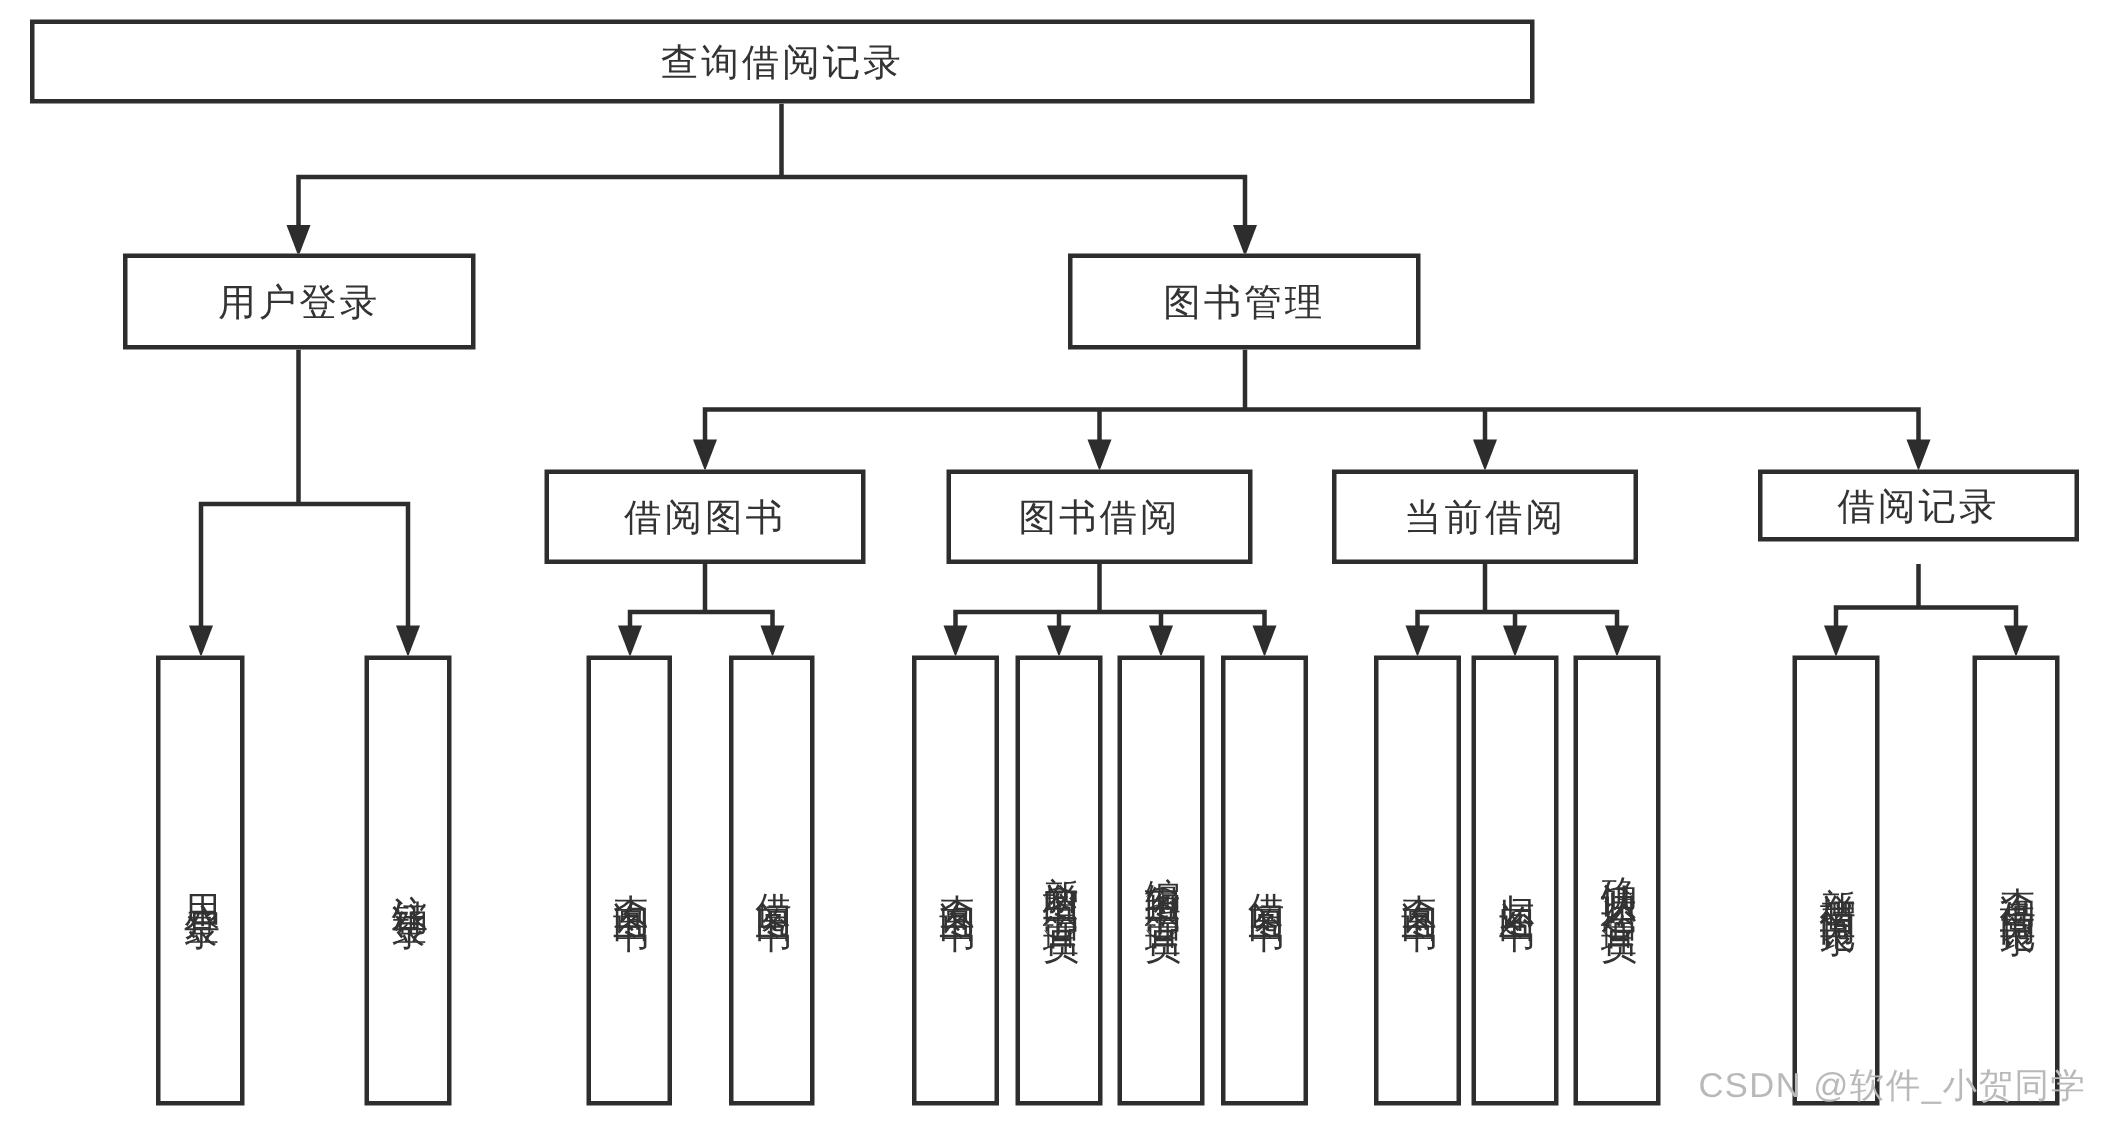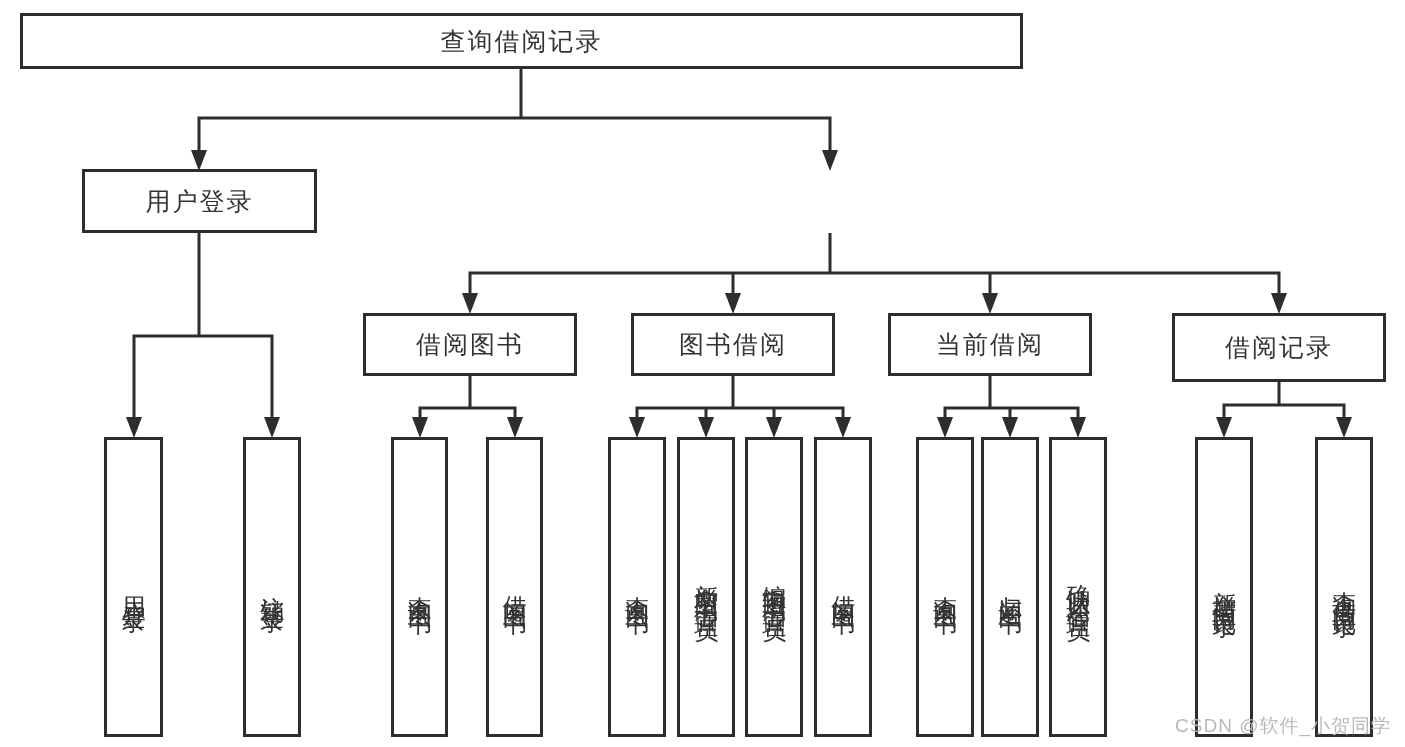--- a/index.html
+++ b/index.html
@@ -42,21 +42,21 @@
     text-orientation: mixed;
     font-size: 24px;
     letter-spacing: 5px;
     line-height: 1.1;
     white-space: nowrap;
   }
   .watermark {
     position: absolute;
     right: 14px;
     bottom: 8px;
-    font-size: 19px;
+    font-size: 23px;
     color: #b9b9b9;
     letter-spacing: 1px;
     z-index: 3;
     white-space: nowrap;
   }
 </style>
 </head>
 <body>
 
 <div class="canvas">
@@ -104,31 +104,34 @@
     </g>
   </svg>
 
   <div class="box" style="left:20px; top:13px; width:1003px; height:56px">
     <span class="hlabel">查询借阅记录</span>
   </div>
 
   <div class="box" style="left:82px; top:169px; width:235px; height:64px">
     <span class="hlabel">用户登录</span>
   </div>
+  <div class="box" style="left:712px; top:169px; width:235px; height:64px">
+    <span class="hlabel">图书管理</span>
+  </div>
 
   <div class="box" style="left:363px; top:313px; width:214px; height:63px">
     <span class="hlabel">借阅图书</span>
   </div>
   <div class="box" style="left:888px; top:313px; width:204px; height:63px">
     <span class="hlabel">当前借阅</span>
   </div>
   <div class="box" style="left:631px; top:313px; width:204px; height:63px">
     <span class="hlabel">图书借阅</span>
   </div>
-  <div class="box" style="left:1172px; top:313px; width:214px; height:69px">
+  <div class="box" style="left:1172px; top:313px; width:214px; height:48px">
     <span class="hlabel">借阅记录</span>
   </div>
 
   <div class="box" style="left:104px; top:437px; width:59px; height:300px">
     <span class="vlabel">用户登录</span>
   </div>
   <div class="box" style="left:243px; top:437px; width:58px; height:300px">
     <span class="vlabel">注销登录</span>
   </div>
 

